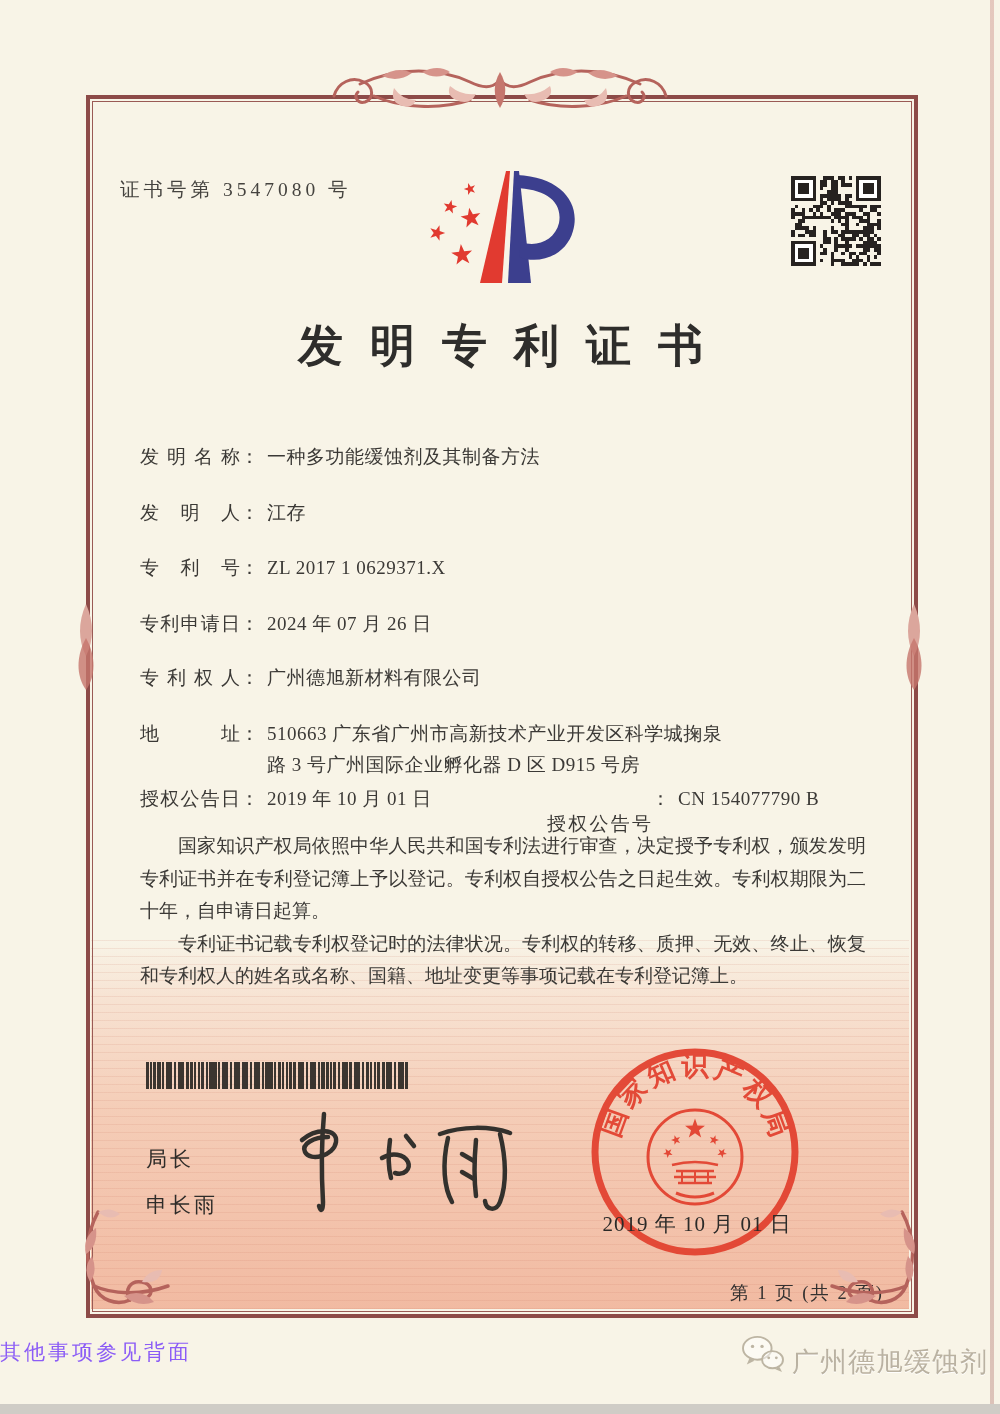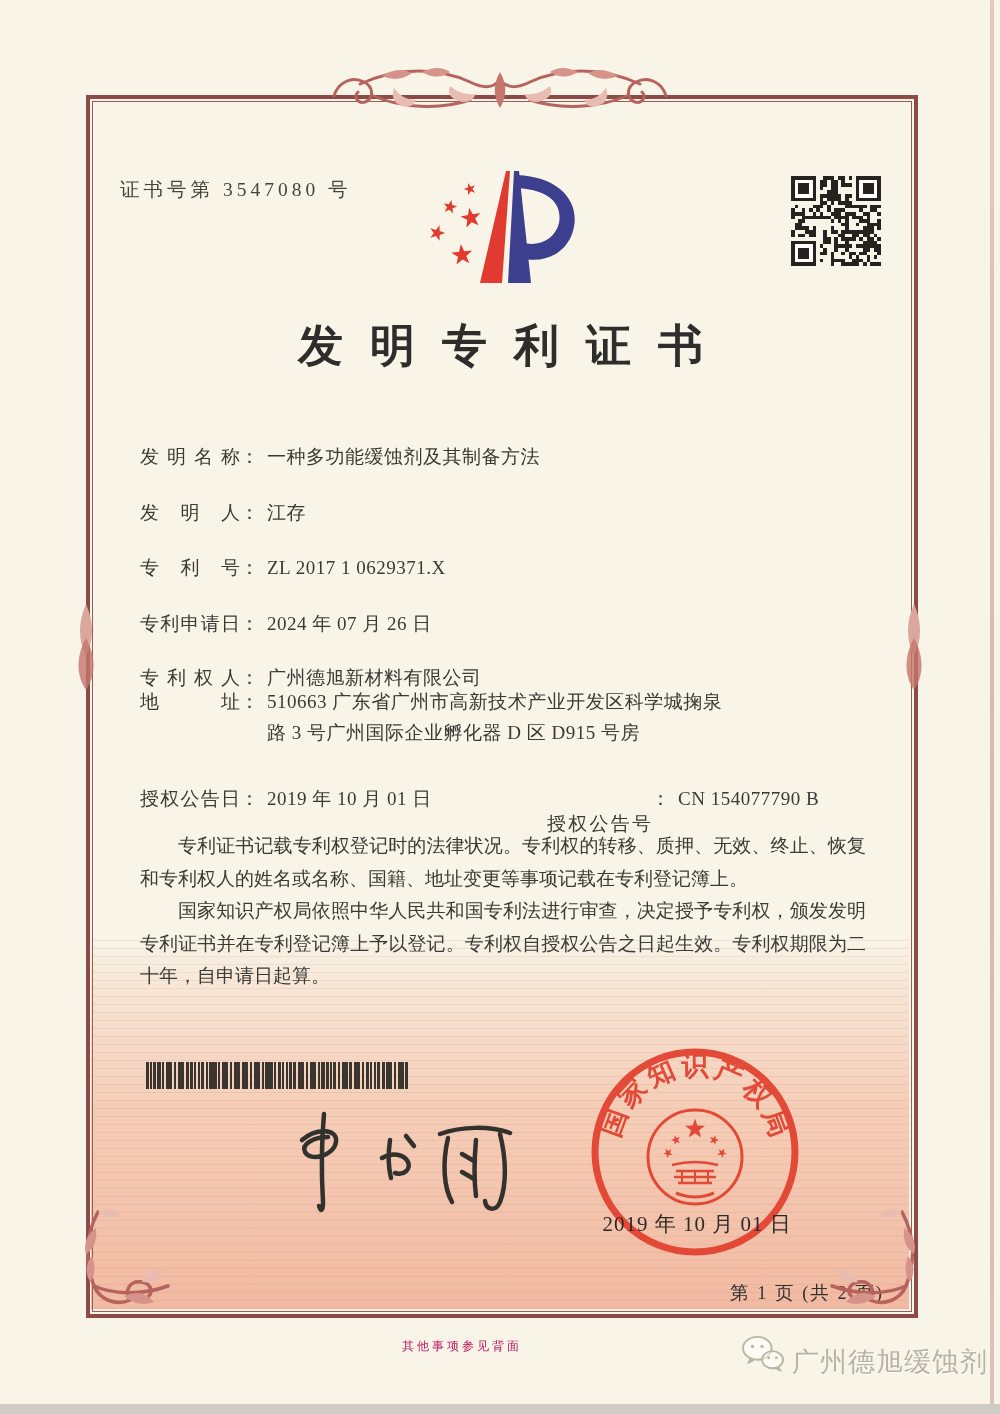--- a/index.html
+++ b/index.html
@@ -42,22 +42,22 @@
         repeating-linear-gradient(90deg,#2c2824 0 1px,rgba(0,0,0,0) 1px 7px),
         repeating-linear-gradient(90deg,#2c2824 0 3px,rgba(0,0,0,0) 3px 11px);}
   .officer{position:absolute;left:146px;top:1136px;font-family:"Liberation Sans","DejaVu Sans",sans-serif;
       font-size:21px;color:#2e2c29;line-height:46px;letter-spacing:3px;}
   .sig-svg{position:absolute;left:272px;top:1106px;}
   .seal-svg{position:absolute;left:588px;top:1045px;opacity:.93;}
   .seal-date{position:absolute;left:592px;top:1210px;width:210px;text-align:center;
       font-size:21px;letter-spacing:1px;color:#2b2a28;}
   .page-ind{position:absolute;left:56px;top:1280px;width:828px;text-align:right;
       font-size:18.5px;color:#333130;letter-spacing:2px;}
-  .back-note{position:absolute;left:0;top:1338px;width:924px;text-align:center;
-      font-size:12px;letter-spacing:3px;color:#be185d;}
+  .back-note{position:absolute;left:0;top:1338px;width:924px;text-align:left;
+      font-size:21px;letter-spacing:3px;color:#8b5cf6;}
   
   .watermark{position:absolute;left:740px;top:1328px;display:flex;align-items:center;gap:6px;}
   .watermark .wm-text{font-family:"Liberation Sans","DejaVu Sans",sans-serif;font-size:27px;
       color:rgba(178,170,152,0.9);text-shadow:0 1px 0 rgba(255,255,255,0.9);letter-spacing:1px;margin-top:16px;}
   .orn{position:absolute;z-index:5;}
   svg text{font-family:"Liberation Serif","DejaVu Serif",serif;}
 </style>
 </head>
 <body>
 
@@ -395,37 +395,41 @@
     </div>
     <div class="field-row" style="top:552px">
       <span class="f-label">专利号</span><span class="f-colon">：</span><span class="f-value">ZL 2017 1 0629371.X</span>
     </div>
     <div class="field-row" style="top:608px">
       <span class="f-label">专利申请日</span><span class="f-colon">：</span><span class="f-value">2024 年 07 月 26 日</span>
     </div>
     <div class="field-row" style="top:662px">
       <span class="f-label">专利权人</span><span class="f-colon">：</span><span class="f-value">广州德旭新材料有限公司</span>
     </div>
-    <div class="field-row addr" style="top:686px">
+    <div class="field-row addr" style="top:718px">
       <span class="f-label">地址</span><span class="f-colon">：</span><span class="f-value">510663 广东省广州市高新技术产业开发区科学城掬泉路 3 号广州国际企业孵化器 D 区 D915 号房</span>
     </div>
     <div class="field-row" style="top:783px;width:760px">
       <span class="f-label">授权公告日</span><span class="f-colon">：</span><span class="f-value">2019 年 10 月 01 日</span>
       <span class="grant2">
         <span class="f-label">授权公告号</span><span class="f-colon">：</span><span class="f-value">CN 154077790 B</span>
       </span>
     </div>
 
     <div class="paras">
+      <p>国家知识产权局依照中华人民共和国专利法进行审查，决定授予专利权，颁发发明专利证书并在专利登记簿上予以登记。专利权自授权公告之日起生效。专利权期限为二十年，自申请日起算。</p>
       <p>专利证书记载专利权登记时的法律状况。专利权的转移、质押、无效、终止、恢复和专利权人的姓名或名称、国籍、地址变更等事项记载在专利登记簿上。</p>
-      <p>国家知识产权局依照中华人民共和国专利法进行审查，决定授予专利权，颁发发明专利证书并在专利登记簿上予以登记。专利权自授权公告之日起生效。专利权期限为二十年，自申请日起算。</p>
     </div>
 
     <div class="barcode"></div>
 
+    <div class="officer">
+      <div>局长</div>
+      <div>申长雨</div>
+    </div>
 
     <svg class="sig-svg" width="255" height="115" viewBox="0 0 255 115">
       <g fill="none" stroke="#33312d" stroke-width="4.5" stroke-linecap="round">
         <path d="M52,8 C50,30 49,62 51,96 C51,104 49,107 47,100"></path>
         <path d="M30,34 C44,22 66,22 64,36 C62,50 38,56 33,46 C29,38 42,31 56,31"></path>
         <path d="M118,34 C116,48 116,60 119,72"></path>
         <path d="M110,52 C120,46 132,48 136,56 C139,63 132,70 123,67"></path>
         <path d="M134,30 l8,10"></path>
         <path d="M168,28 C190,20 218,20 238,27"></path>
         <path d="M176,32 C170,58 172,82 180,96"></path>

